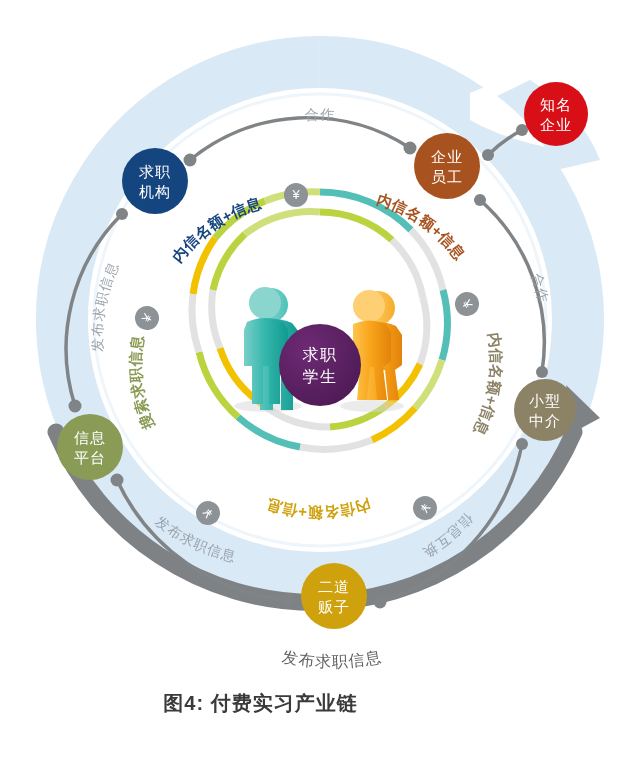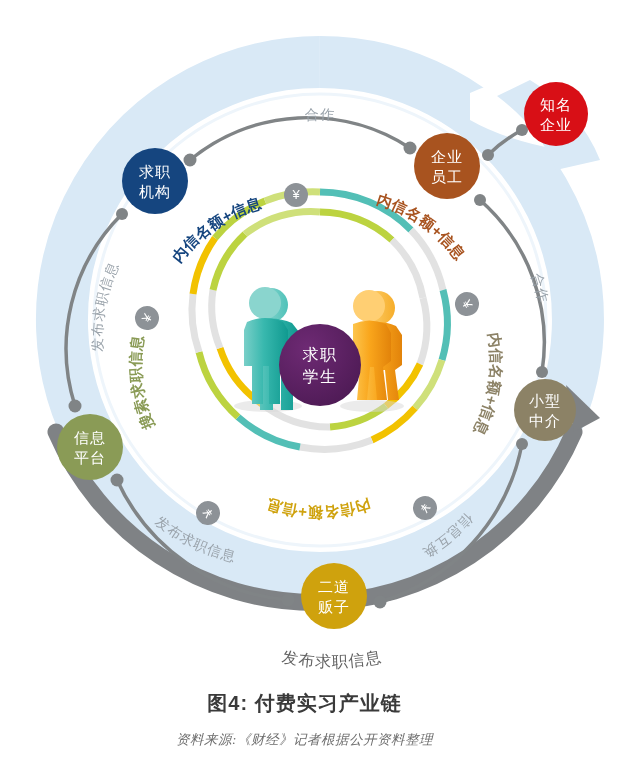--- a/index.html
+++ b/index.html
@@ -26,21 +26,21 @@
   }
   .flowLabel{
     font-family:"Liberation Sans","DejaVu Sans",sans-serif;
     font-size:15px;font-weight:bold;text-anchor:middle;letter-spacing:0.5px;
   }
   .yenGlyph{
     font-family:"Liberation Sans","DejaVu Sans",sans-serif;
     font-size:13px;fill:#ffffff;text-anchor:middle;dominant-baseline:middle;
   }
   #caption{
-    position:absolute;left:0;top:690px;width:521px;text-align:center;padding-left:44px;
+    position:absolute;left:0;top:690px;width:521px;text-align:center;
   }
   #figTitle{
     font-family:"Liberation Sans","DejaVu Sans",sans-serif;
     font-size:20px;font-weight:bold;color:#3a3a3a;letter-spacing:1px;
     margin:0 0 14px 0;
   }
   #figSource{
     font-family:"Liberation Serif","DejaVu Serif",serif;
     font-size:13.5px;color:#6d6d6d;font-style:italic;margin:0;letter-spacing:.5px;
   }
@@ -259,14 +259,13 @@
   </g>
   <g transform="translate(425,508) rotate(125)">
     <circle r="12" fill="#8d9297"></circle>
     <text class="yenGlyph" x="0" y="1">¥</text>
   </g>
 </svg>
 </div>
 
 <div id="caption">
   <p id="figTitle">图4: 付费实习产业链</p>
-  <p id="figSource">资料来源:《财经》记者根据公开资料整理</p>
 </div>
 
 </body></html>

